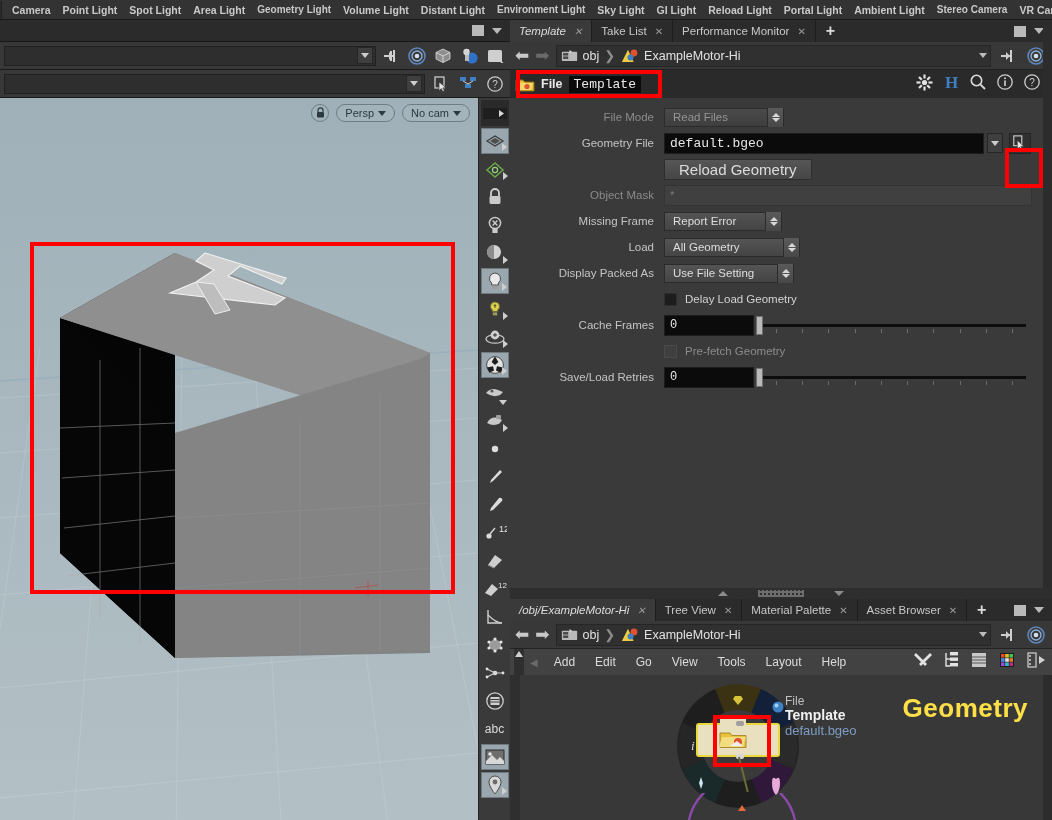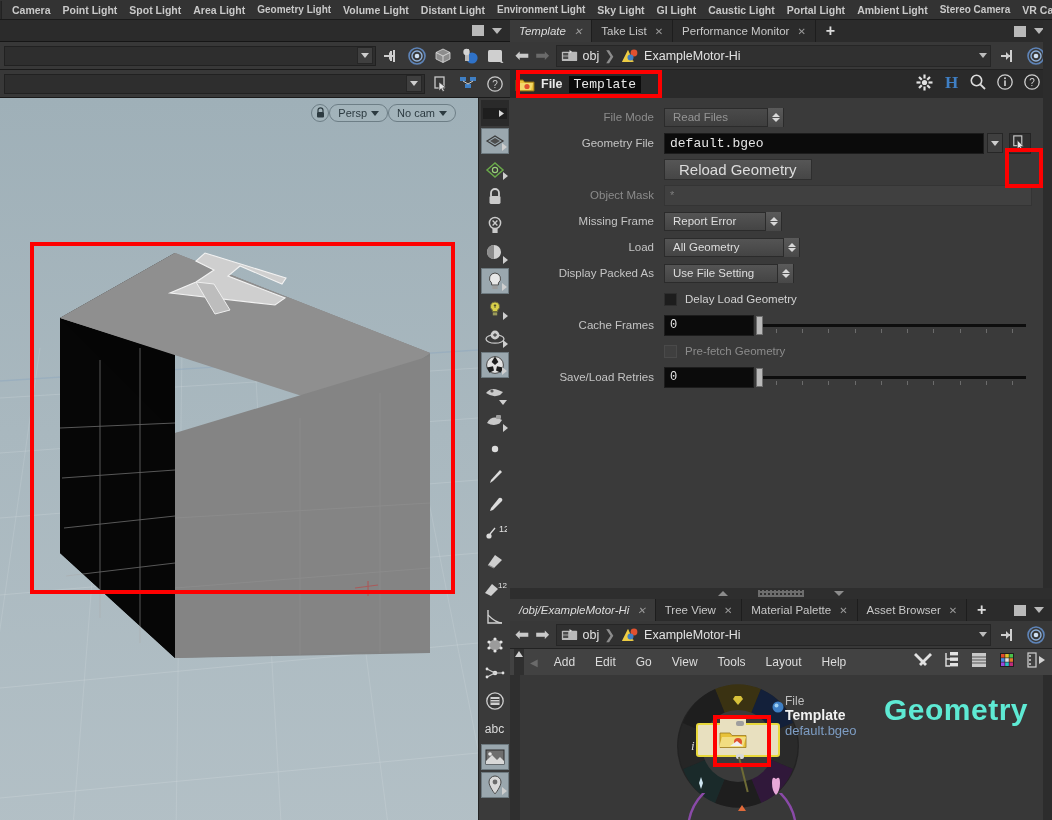--- a/index.html
+++ b/index.html
@@ -56,21 +56,21 @@
   .vt-field { flex:1; height:20px; background:#2e2e2e; border:1px solid #212121; display:flex;align-items:center;justify-content:flex-end;padding-right:2px;}
 
   
   .viewport {
     position:absolute; left:0; top:78px; width:478px; height:742px;
     background: linear-gradient(180deg,#9fb0b8 0%, #a9b8bf 45%, #b3c0c6 100%);
     overflow:hidden;
   }
   .grid-lines { position:absolute; inset:0; opacity:.45;}
   .vp-hud {
-    position:absolute; right:22px; top:6px; display:flex; align-items:center; 
+    position:absolute; right:8px; top:6px; display:flex; align-items:center; gap:7px;
   }
   .pill {
     height:18px; border:1px solid #6d7e86; border-radius:9px;
     color:#2c3a40; font-size:11px; display:flex; align-items:center;
     padding:0 8px; gap:4px; background:rgba(255,255,255,0.04);
   }
   .pill-round { width:18px; height:18px; border-radius:50%; padding:0; justify-content:center;}
   .pill-tri { width:0;height:0;border-left:4px solid transparent;border-right:4px solid transparent;border-top:5px solid #2c3a40;}
 
   
@@ -196,21 +196,21 @@
   .ne-menubar { position:absolute; left:0; top:50px; width:542px; height:26px; background:#424242;
      display:flex; align-items:center; padding-left:4px; gap:0;}
   .ne-scroll-top { width:10px; height:26px; background:#2f2f2f; display:flex; align-items:flex-start; justify-content:center;}
   .ne-scroll-tri { width:0;height:0;border-left:4px solid transparent;border-right:4px solid transparent;border-bottom:6px solid #d0d0d0; margin-top:2px;}
   .ne-menu-prev { color:#6a6a6a; font-size:10px; padding:0 6px;}
   .ne-menu { color:#dcdcdc; font-size:12px; padding:0 10px;text-align:center; }
   .ne-menubar-right { margin-left:auto; display:flex; align-items:center; gap:10px; padding-right:6px;}
 
   .ne-canvas { position:absolute; left:0; top:76px; width:542px; height:145px; background:#383838; overflow:hidden;}
   .ne-left-rail { position:absolute; left:0; top:0; width:10px; height:145px; background:#2f2f2f;}
-  .ne-watermark { position:absolute; right:24px; top:18px; color:#5eead4; font-size:30px; font-weight:bold; letter-spacing:.5px;}
+  .ne-watermark { position:absolute; right:24px; top:18px; color:#fde047; font-size:26px; font-weight:bold; letter-spacing:.5px;}
   .radial { position:absolute; left:165px; top:8px; width:126px; height:126px;}
   .radial-labels { position:absolute; left:275px; top:20px; line-height:1.12;}
   .rl-file { color:#bfbfbf; font-size:12px;}
   .rl-tmpl { color:#f2f2f2; font-size:14px; font-weight:bold;}
   .rl-bgeo { color:#7d9dc4; font-size:13px;}
   .node-chip {
     position:absolute; left:186px; top:48px; width:84px; height:34px;
     background:#e8e0bf; border:2px solid #e8d83a; border-radius:3px;
   }
   .chip-tab { position:absolute; left:22px; top:-8px; width:26px; height:8px; background:#e8e0bf; border-radius:2px 2px 0 0;}
@@ -231,21 +231,21 @@
     <div class="shelf-item">Camera</div>
     <div class="shelf-item">Point Light</div>
     <div class="shelf-item">Spot Light</div>
     <div class="shelf-item">Area Light</div>
     <div class="shelf-item two-line">Geometry Light</div>
     <div class="shelf-item">Volume Light</div>
     <div class="shelf-item">Distant Light</div>
     <div class="shelf-item two-line">Environment Light</div>
     <div class="shelf-item">Sky Light</div>
     <div class="shelf-item">GI Light</div>
-    <div class="shelf-item">Caustic Light</div>
+    <div class="shelf-item">Reload Light</div>
     <div class="shelf-item">Portal Light</div>
     <div class="shelf-item">Ambient Light</div>
     <div class="shelf-item two-line">Stereo Camera</div>
     <div class="shelf-item">VR Camera</div>
     <div class="shelf-item">Switcher</div>
   </div>
 
   <div class="vp-pane">
 
     <div class="vp-tabbar">

